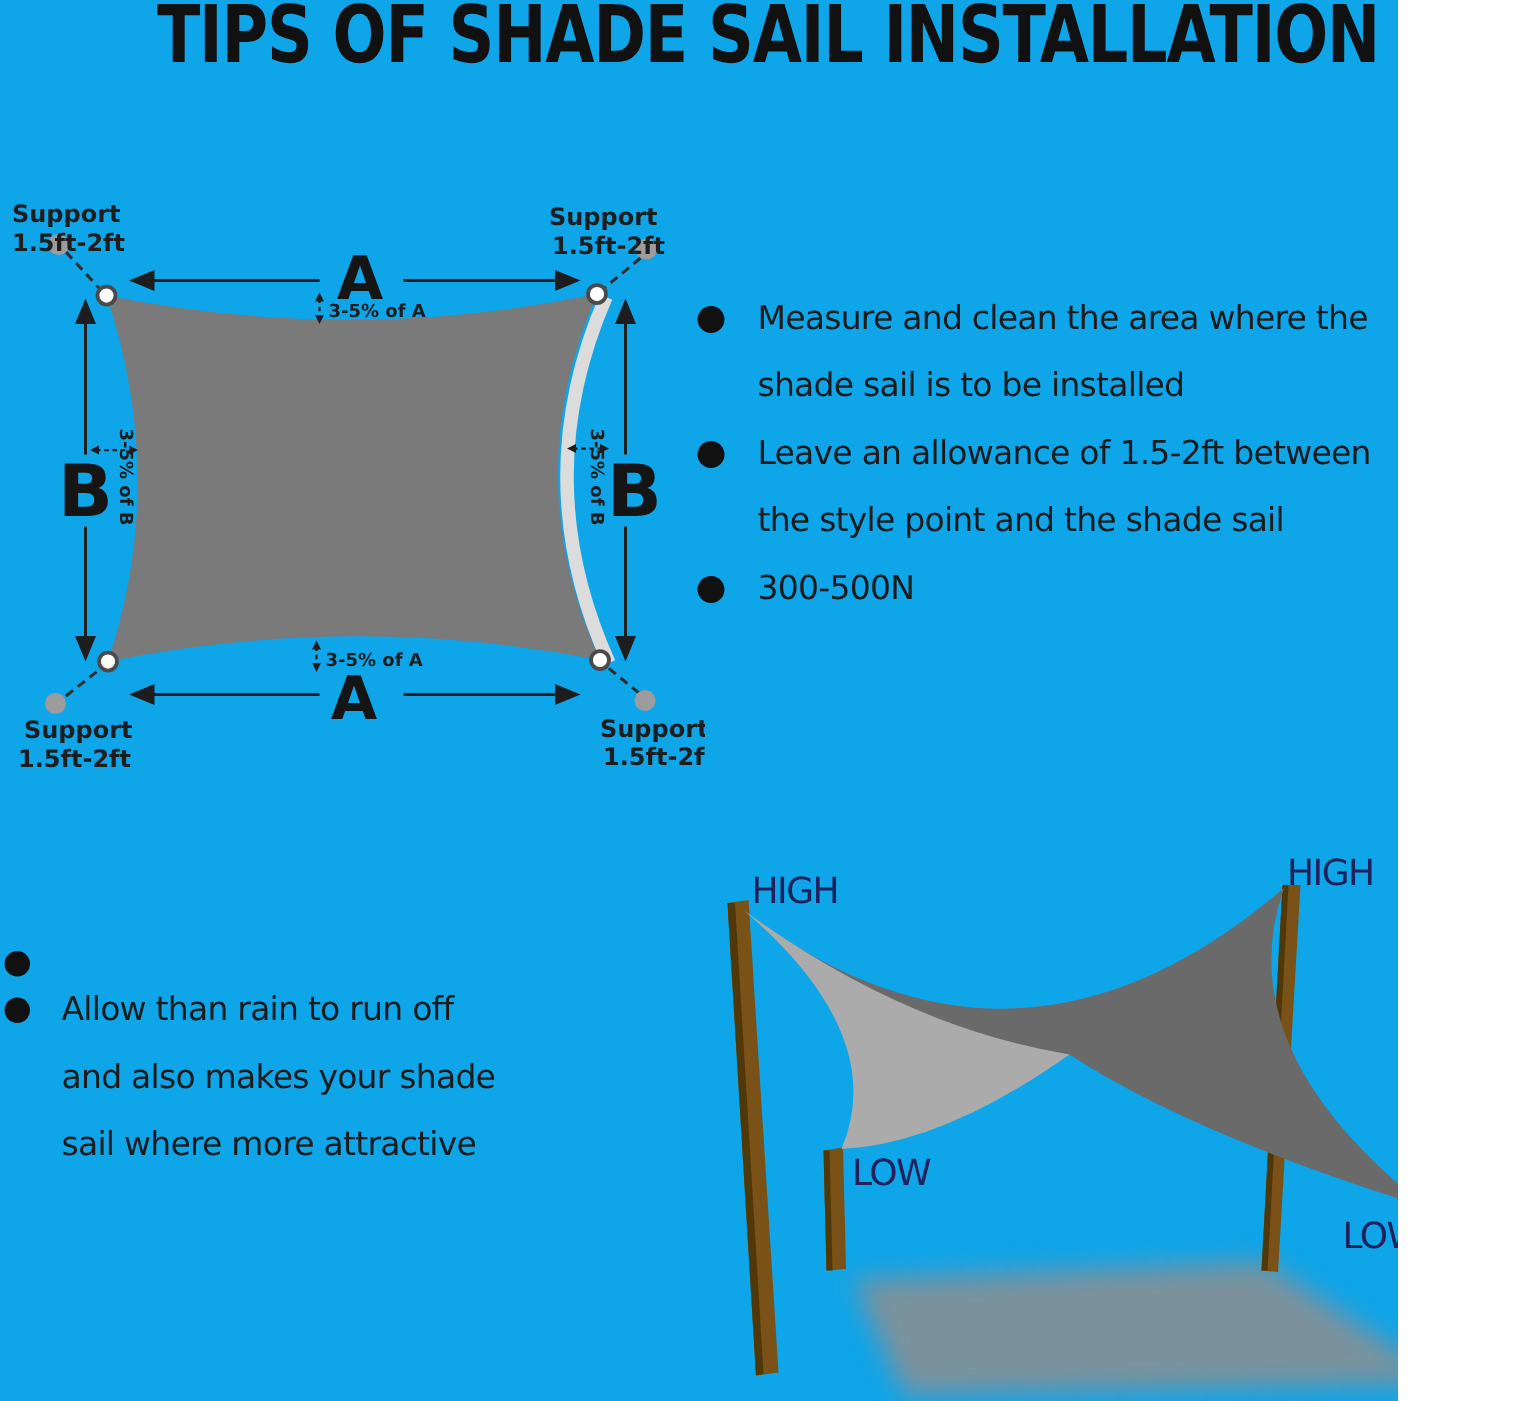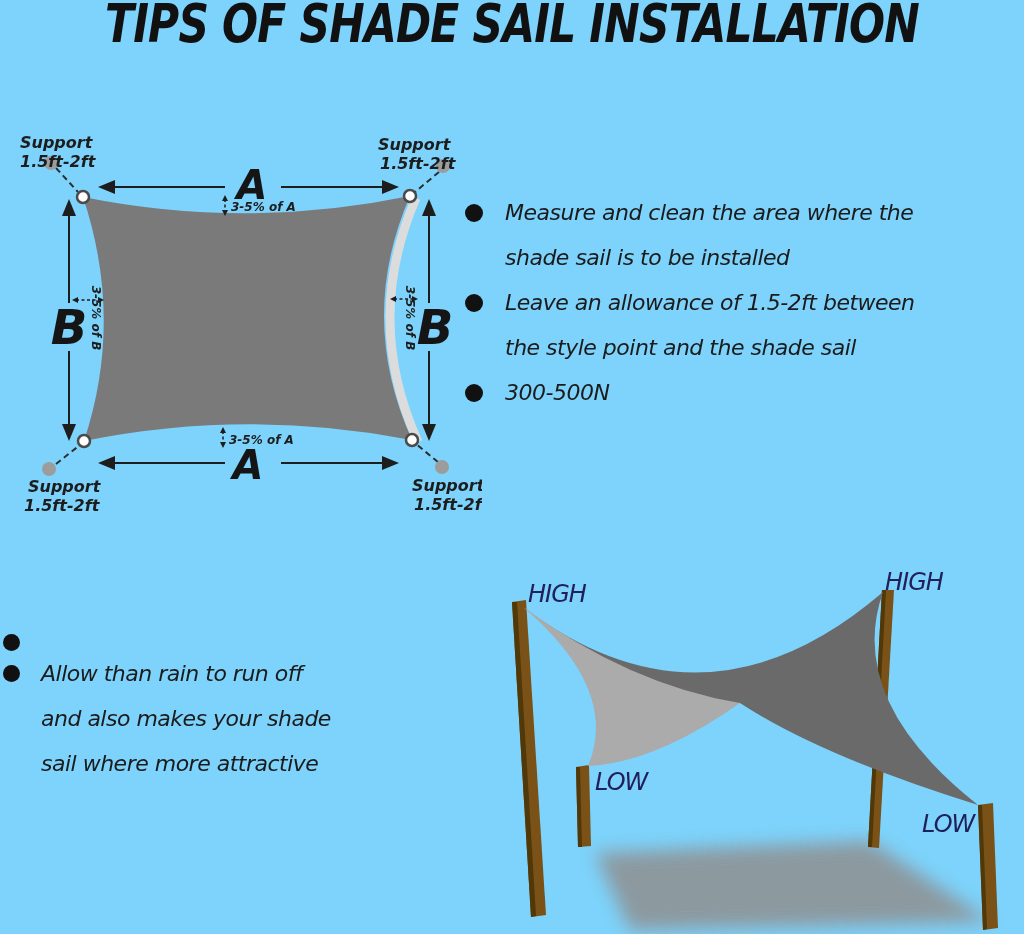--- a/index.html
+++ b/index.html
@@ -1,34 +1,34 @@
 <!DOCTYPE html>
 <html><head>
 <meta charset="utf-8">
 <style>
   html,body{margin:0;padding:0;background:#ffffff;}
-  #page{position:relative;width:1024px;height:934px;background:#7dd3fc;overflow:hidden;
-        font-family:"DejaVu Sans","Liberation Sans",sans-serif;color:#1b1b1b;font-style:italic;}
+  #page{position:relative;width:932px;height:934px;background:#0ea5e9;overflow:hidden;
+        font-family:"DejaVu Sans","Liberation Sans",sans-serif;color:#1b1b1b;}
   
   #title{position:absolute;top:-2px;left:0;width:1024px;text-align:center;
          font-size:53px;line-height:52px;font-weight:bold;color:#111;
          letter-spacing:-1px;transform:scaleX(0.80);transform-origin:50% 0;white-space:nowrap;}
   
   .tips{position:absolute;}
   #install-tips{top:190px;left:455px;width:575px;}
   #style-tips{top:620px;left:0px;width:460px;}
   .tip-item{display:flex;align-items:flex-start;}
   .dot{flex:0 0 auto;width:18px;height:18px;border-radius:50%;background:#111;margin-top:14px;}
   #install-tips .dot{margin-left:10px;margin-right:22px;}
   #style-tips .dot{margin-left:3px;margin-right:21px;width:17px;height:17px;}
   .tip-text{font-size:22px;line-height:45px;letter-spacing:-0.5px;}
   .tip-line{display:block;white-space:nowrap;}
   
-  #diagram-wrap{position:absolute;top:115px;left:12px;width:470px;height:410px;}
-  #illu-wrap{position:absolute;top:550px;left:470px;width:554px;height:384px;}
+  #diagram-wrap{position:absolute;top:115px;left:0px;width:470px;height:410px;}
+  #illu-wrap{position:absolute;top:550px;left:443px;width:554px;height:384px;}
   svg text{font-family:"DejaVu Sans","Liberation Sans",sans-serif;}
   .dim-letter{font-size:40px;font-weight:bold;fill:#151515;}
   .dim-letter-b{font-size:48px;font-weight:bold;fill:#151515;}
   .note-small{font-size:12px;font-weight:bold;fill:#1d1d1d;}
   .support-text{font-size:16px;font-weight:bold;fill:#1d1d1d;}
   .hl-label{font-size:24px;fill:#20205a;letter-spacing:-1px;}
 </style>
 </head>
 <body>
 

